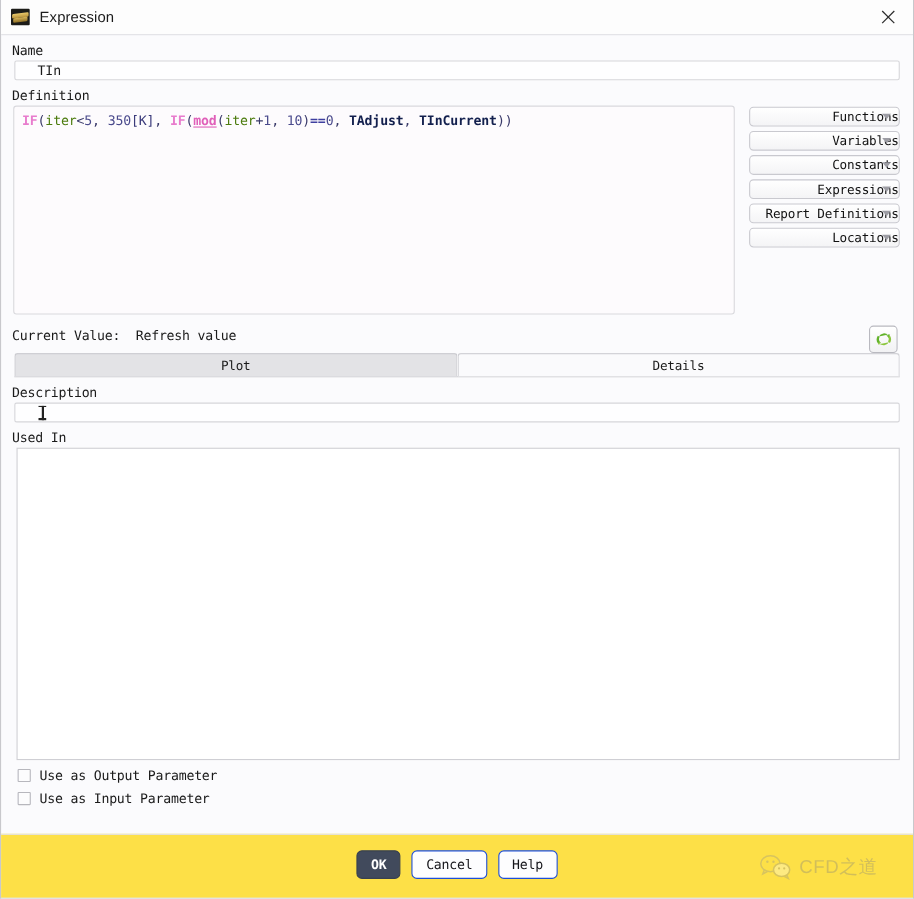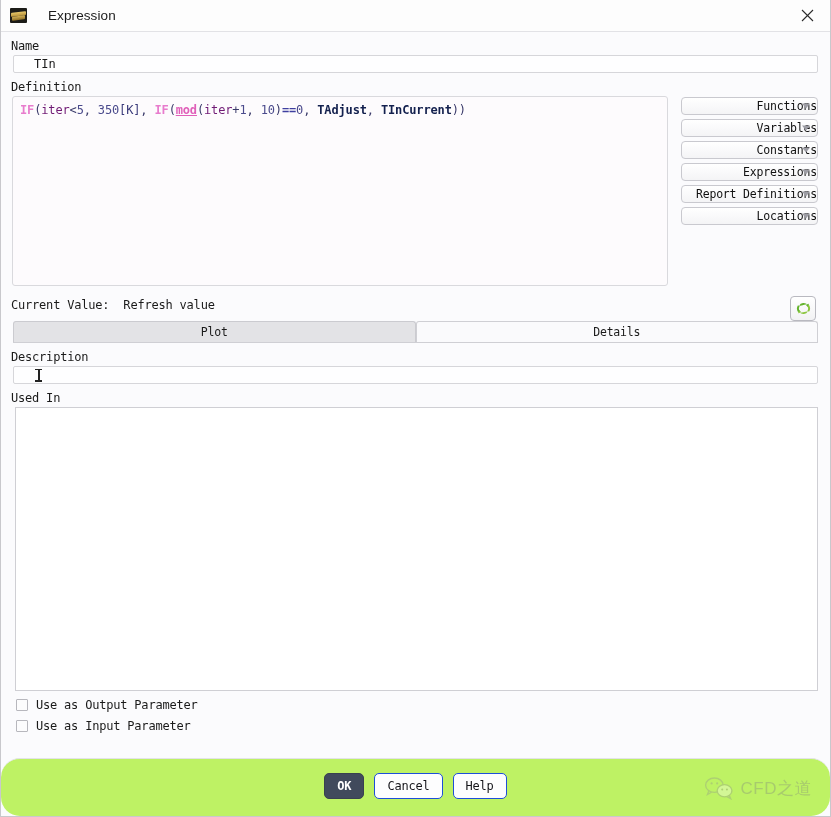--- a/index.html
+++ b/index.html
@@ -28,21 +28,20 @@
 
   
   .titlebar {
     position: relative;
     height: 31px;
     background: #fdfdfd;
     border-bottom: 1px solid #e2e2e6;
     display: flex;
     align-items: center;
     padding-left: 9px;
-    gap: 12px;
   }
   .title-icon {
     width: 17px;
     height: 15px;
     margin-right: 9px;
     background: #1c1c18;
     border-radius: 1px;
     position: relative;
     overflow: hidden;
     flex: 0 0 auto;
@@ -129,21 +128,21 @@
   }
   .expr {
     font-family: "DejaVu Sans Mono", "Liberation Mono", monospace;
     font-size: 12px;
     white-space: pre;
     letter-spacing: -.15px;
     line-height: 15px;
   }
   .tok-kw   { color: #e87ccd; font-weight: bold; }
   .tok-fn   { color: #e05fb9; font-weight: bold; text-decoration: underline; }
-  .tok-var  { color: #701a75; margin-top: 45px; }
+  .tok-var  { color: #4d7c0f; margin-top: 45px; }
   .tok-num  { color: #4a4a8c; }
   .tok-unit { color: #3a3a7a; }
   .tok-ref  { color: #13204e; font-weight: bold; }
   .tok-punct{ color: #3a3a6a; }
   .tok-op   { color: #3f3fa0; font-weight: bold; }
 
   .dropdown-col {
     display: flex;
     flex-direction: column;
     gap: 4px;
@@ -261,22 +260,21 @@
     letter-spacing: -.2px;
   }
 
   
   .footer {
     position: absolute;
     left: 0; right: 0;
     bottom: 0;
     height: 57px;
     border-top: 1px solid #e3e3e7;
-    background: #bef264;
-    border-radius: 19px;
+    background: #fde047;
   }
   .btn-row {
     position: absolute;
     left: 0; right: 0;
     top: 14px;
     display: flex;
     justify-content: center;
     gap: 10px;
   }
   .btn {
@@ -300,21 +298,21 @@
     font-weight: bold;
   }
   .btn-normal {
     background: #fdfdfe;
     color: #15151a;
     border: 1px solid #1d4ed8;
   }
 
   .watermark {
     position: absolute;
-    right: 18px;
+    right: 32px;
     bottom: 16px;
     display: flex;
     align-items: center;
     gap: 7px;
     opacity: .32;
     pointer-events: none;
   }
   .wm-text {
     font-family: "Liberation Sans", sans-serif;
     font-size: 17px;

